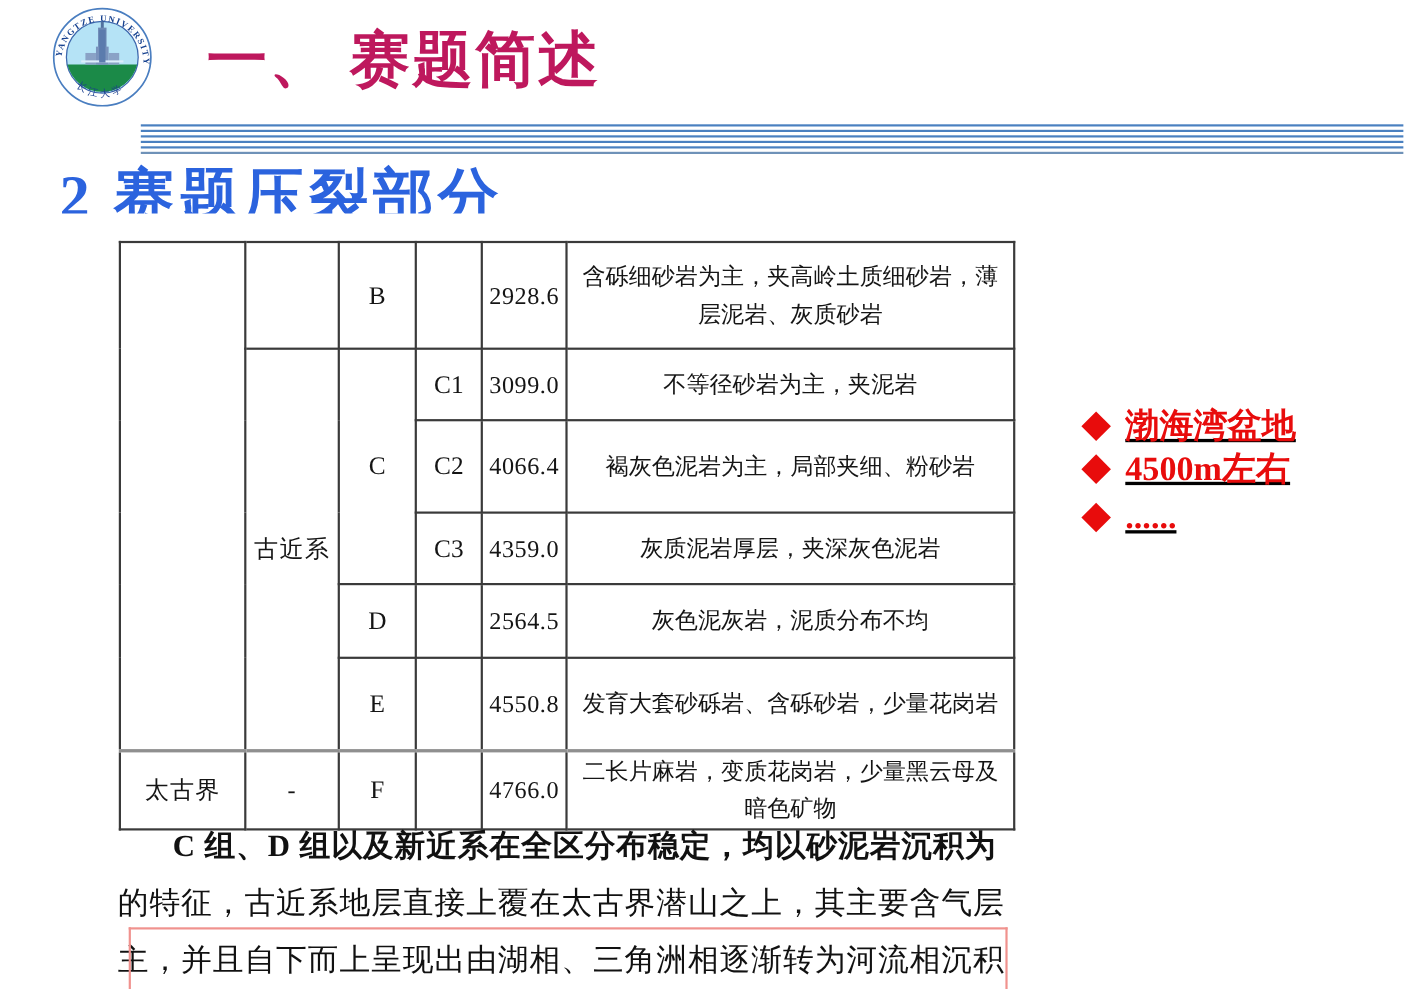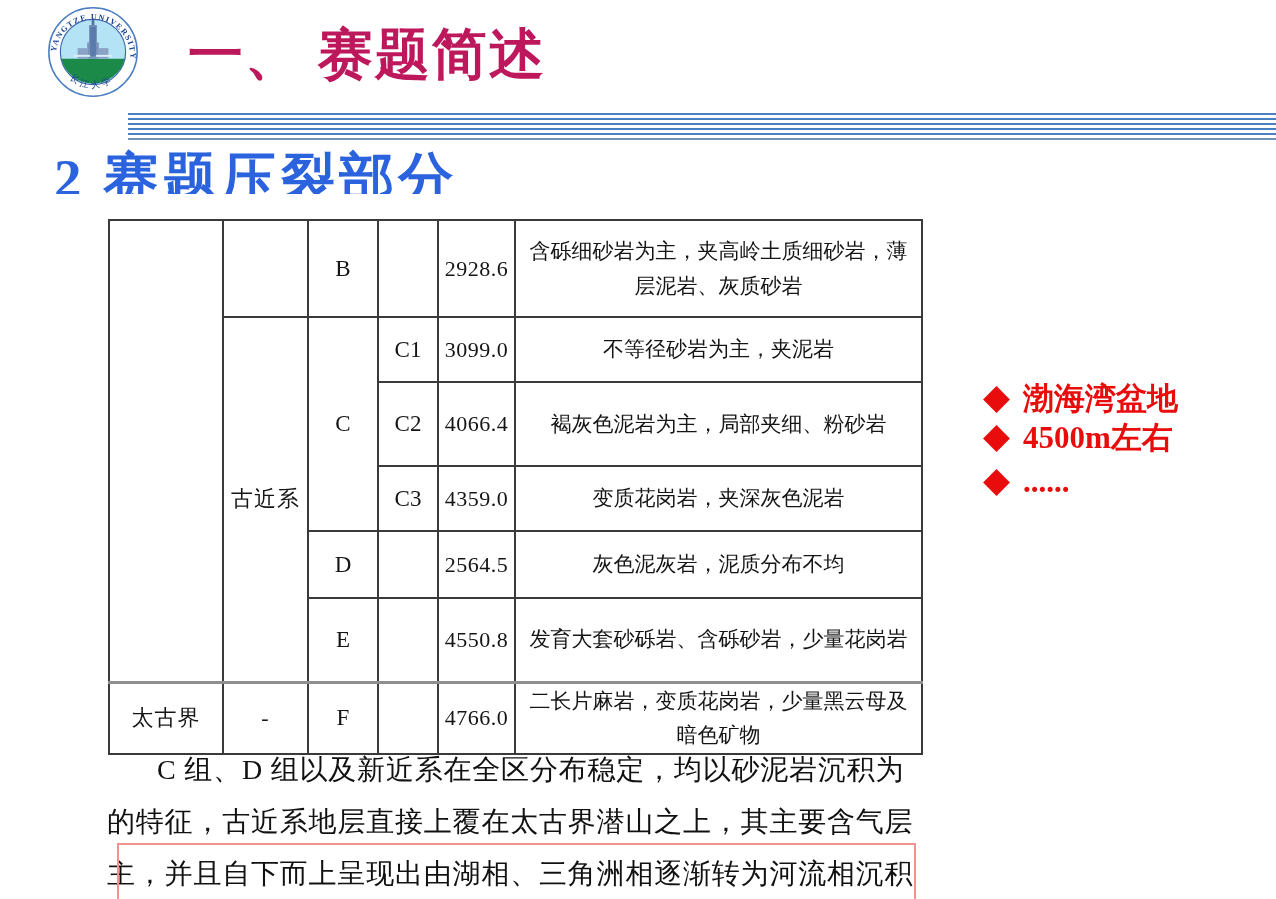--- a/index.html
+++ b/index.html
@@ -67,21 +67,21 @@
   td.depth { font-size: 22px; letter-spacing: 0.5px; }
   td.zh    { font-size: 22px; letter-spacing: 1px; }
   td.desc  { font-size: 21px; line-height: 1.65; padding: 0 10px; }
   tr.r-b  { height: 97px; } tr.r-c1 { height: 65px; }
   tr.r-c2 { height: 84px; padding-left: 20px; } tr.r-c3 { height: 65px; }
   tr.r-d  { height: 67px; } tr.r-e  { height: 84px; }
   tr.r-f  { height: 56px; border-radius: 31px; }
   tr.r-f td { border-top: 3px solid #8f8f8f; }
 
   
-  .bullet-list { position: absolute; left: 984px; top: 380px; width: 280px; }
+  .bullet-list { position: absolute; left: 984px; top: 368px; width: 280px; text-decoration: underline; }
   .bullet-item {
     display: flex; align-items: center;
     height: 38px; margin-bottom: 1px;
     font-size: 31px; font-weight: bold;
     color: #e80c0c;
     white-space: nowrap;
   }
   .bullet-item:last-child { margin-top: 6px; }
   .diamond {
     width: 19px; height: 19px; flex: none;
@@ -91,21 +91,21 @@
   }
 
   
   .body-paragraph {
     position: absolute; left: 107px; top: 744px;
     width: 812px;
     font-size: 28px; color: #111111;
     letter-spacing: 0.8px;
   }
   .body-line { height: 52px; line-height: 52px; white-space: nowrap; }
-  .body-line.indent { padding-left: 50px; }
+  .body-line.indent { padding-left: 50px; font-weight: bold; }
 
   
   .highlight-box {
     position: absolute; left: 117px; top: 843px;
     width: 795px; height: 70px;
     border: 2px solid #f0928e;
     border-bottom: none;
     pointer-events: none;
   }
 </style>
@@ -175,21 +175,21 @@
       <td class="desc">不等径砂岩为主，夹泥岩</td>
     </tr>
     <tr class="r-c2">
       <td class="key">C2</td>
       <td class="depth">4066.4</td>
       <td class="desc">褐灰色泥岩为主，局部夹细、粉砂岩</td>
     </tr>
     <tr class="r-c3">
       <td class="key">C3</td>
       <td class="depth">4359.0</td>
-      <td class="desc">变质花岗岩，夹深灰色泥岩</td>
+      <td class="desc">灰质泥岩厚层，夹深灰色泥岩</td>
     </tr>
     <tr class="r-d">
       <td class="key">D</td>
       <td class="key"></td>
       <td class="depth">2564.5</td>
       <td class="desc">灰色泥灰岩，泥质分布不均</td>
     </tr>
     <tr class="r-e">
       <td class="key">E</td>
       <td class="key"></td>

